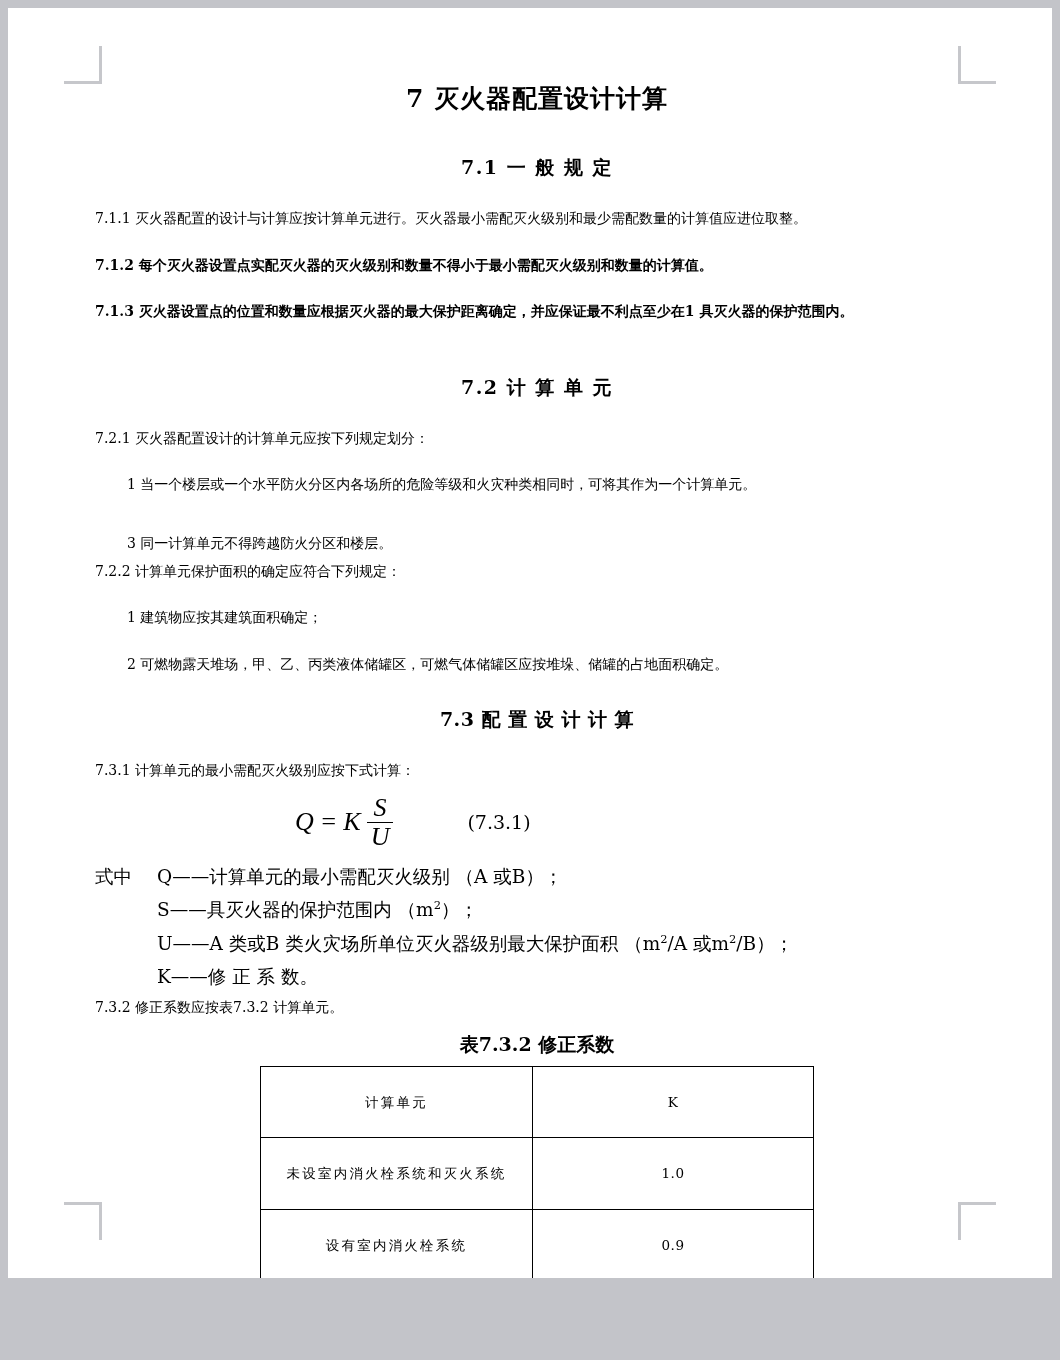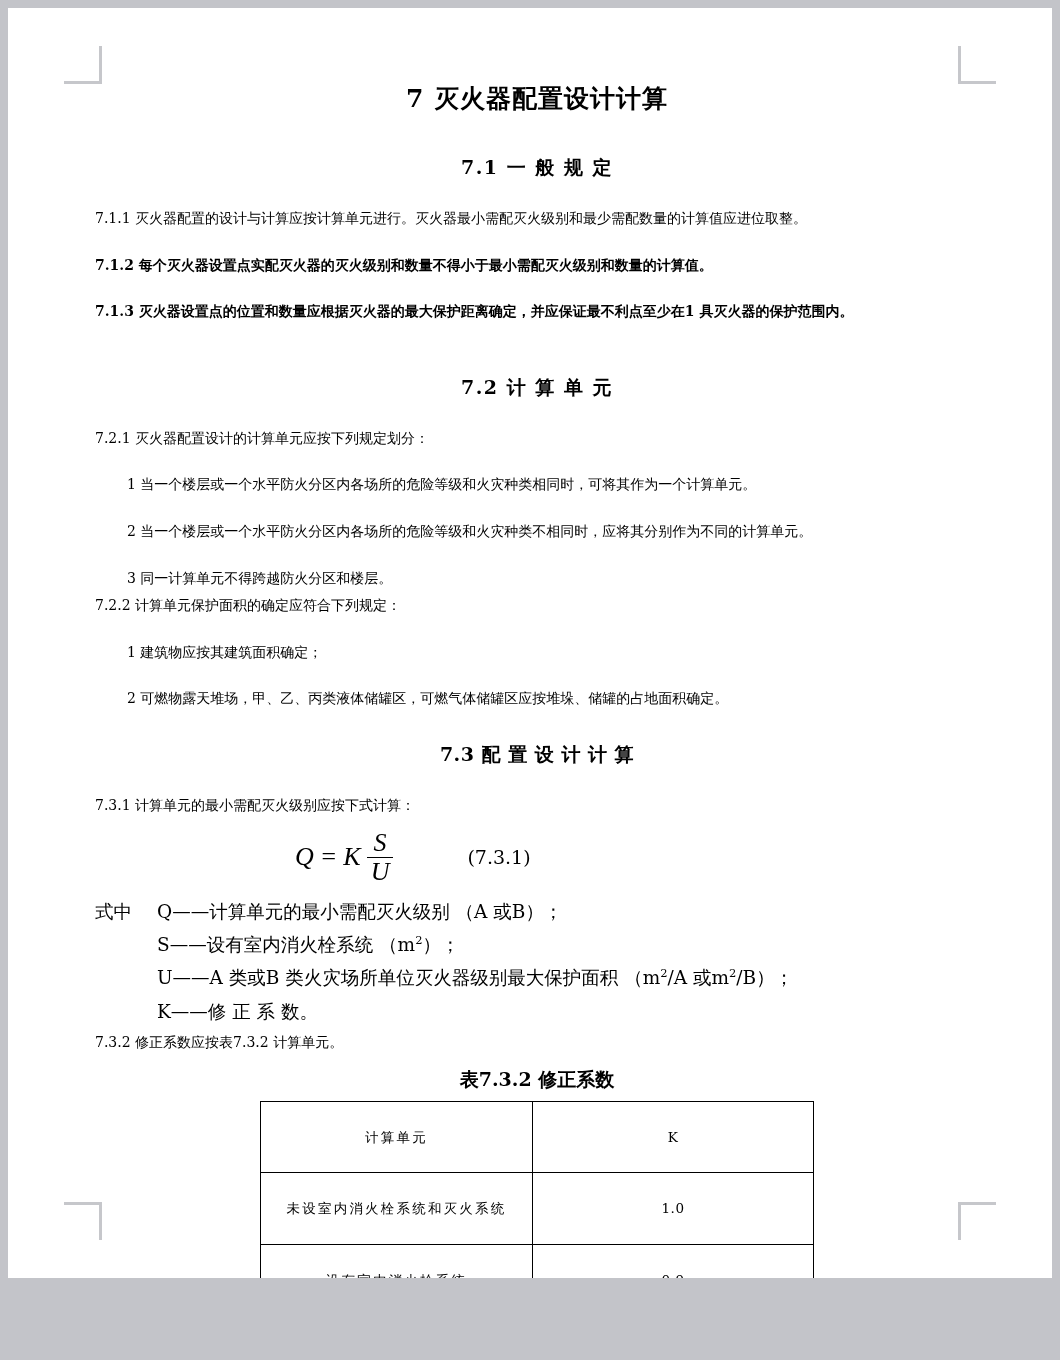--- a/index.html
+++ b/index.html
@@ -197,21 +197,20 @@
     <p class="para bold">7.1.3  灭火器设置点的位置和数量应根据灭火器的最大保护距离确定，并应保证最不利点至少在1 具灭火器的保护范围内。</p>
 
     <div class="gap-lg"></div>
 
     <h2 class="sec-title">7.2  计 算 单 元</h2>
 
     <p class="para">7.2.1  灭火器配置设计的计算单元应按下列规定划分：</p>
     <div class="gap-sm"></div>
     <p class="para item">1  当一个楼层或一个水平防火分区内各场所的危险等级和火灾种类相同时，可将其作为一个计算单元。</p>
     <div class="gap-sm"></div>
-    <p class="para item">2  当一个楼层或一个水平防火分区内各场所的危险等级和火灾种类不相同时，应将其分别作为不同的计算单元。</p>
     <div class="gap-sm"></div>
     <p class="para item">3  同一计算单元不得跨越防火分区和楼层。</p>
     <p class="para">7.2.2  计算单元保护面积的确定应符合下列规定：</p>
     <div class="gap-sm"></div>
     <p class="para item">1  建筑物应按其建筑面积确定；</p>
     <div class="gap-sm"></div>
     <p class="para item">2  可燃物露天堆场，甲、乙、丙类液体储罐区，可燃气体储罐区应按堆垛、储罐的占地面积确定。</p>
 
     <div class="gap-md"></div>
 
@@ -233,21 +232,21 @@
       <span class="eq-no">(7.3.1)</span>
     </div>
 
     <div class="symlist">
       <div class="symrow">
         <span class="lead">式中</span>
         <span class="body"><span>Q</span><span>——</span><span>计算单元的最小需配灭火级别 （A 或B）；</span></span>
       </div>
       <div class="symrow">
         <span class="lead"></span>
-        <span class="body"><span>S</span><span>——</span><span>设有室内消火栓系统 （m</span><sup>2</sup><span>）；</span></span>
+        <span class="body"><span>S</span><span>——</span><span>具灭火器的保护范围内 （m</span><sup>2</sup><span>）；</span></span>
       </div>
       <div class="symrow">
         <span class="lead"></span>
         <span class="body"><span>U</span><span>——</span><span>A 类或B 类火灾场所单位灭火器级别最大保护面积 （m</span><sup>2</sup><span>/A 或m</span><sup>2</sup><span>/B）；</span></span>
       </div>
       <div class="symrow">
         <span class="lead"></span>
         <span class="body"><span>K</span><span>——</span><span>修 正 系 数。</span></span>
       </div>
     </div>

